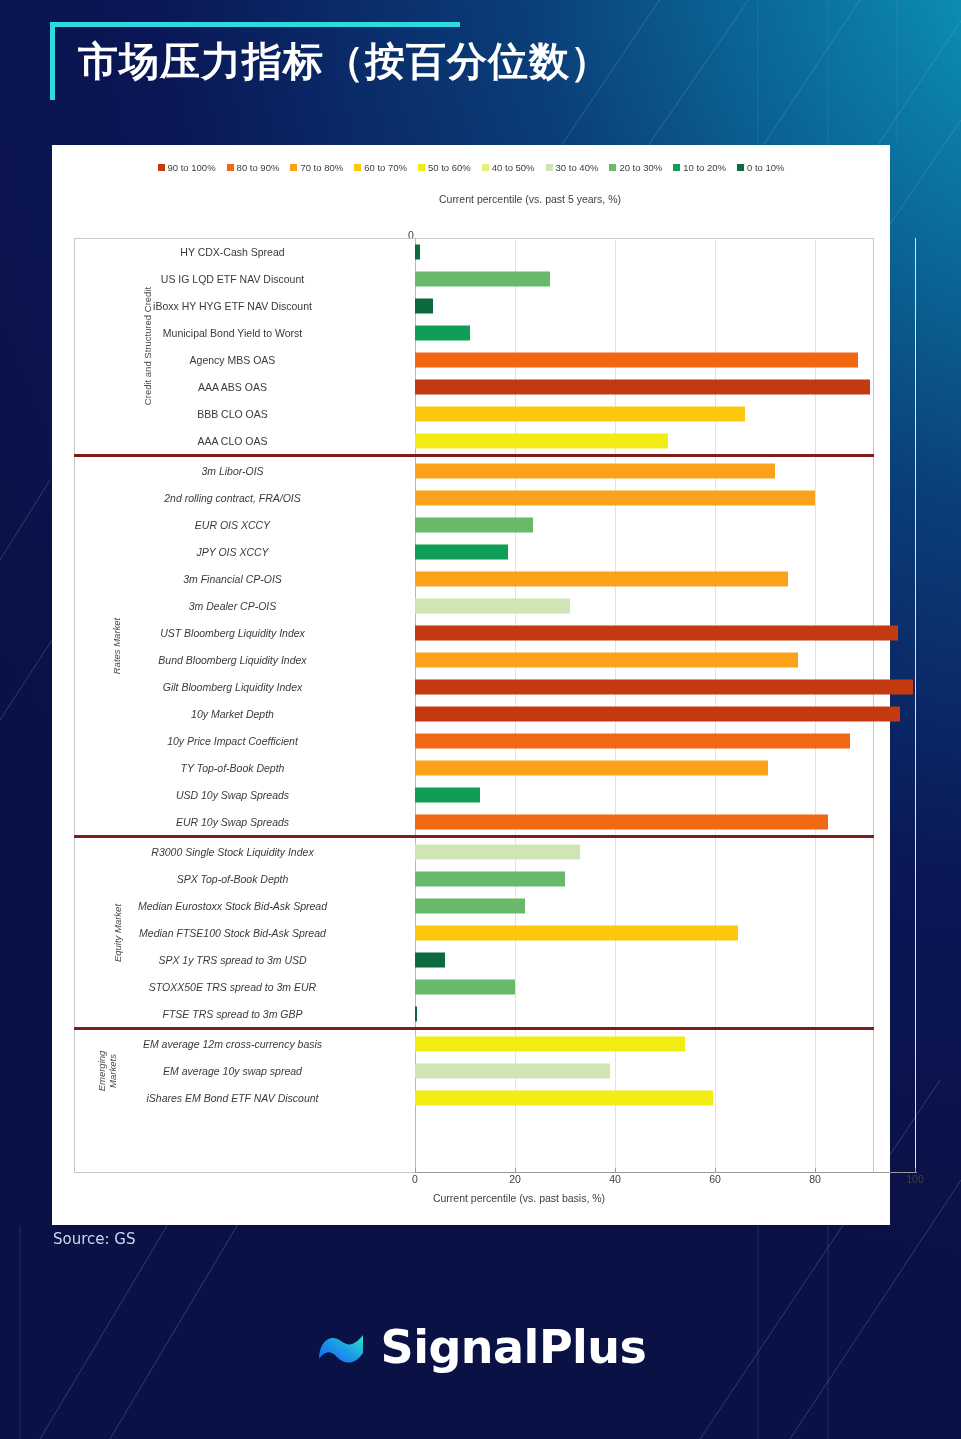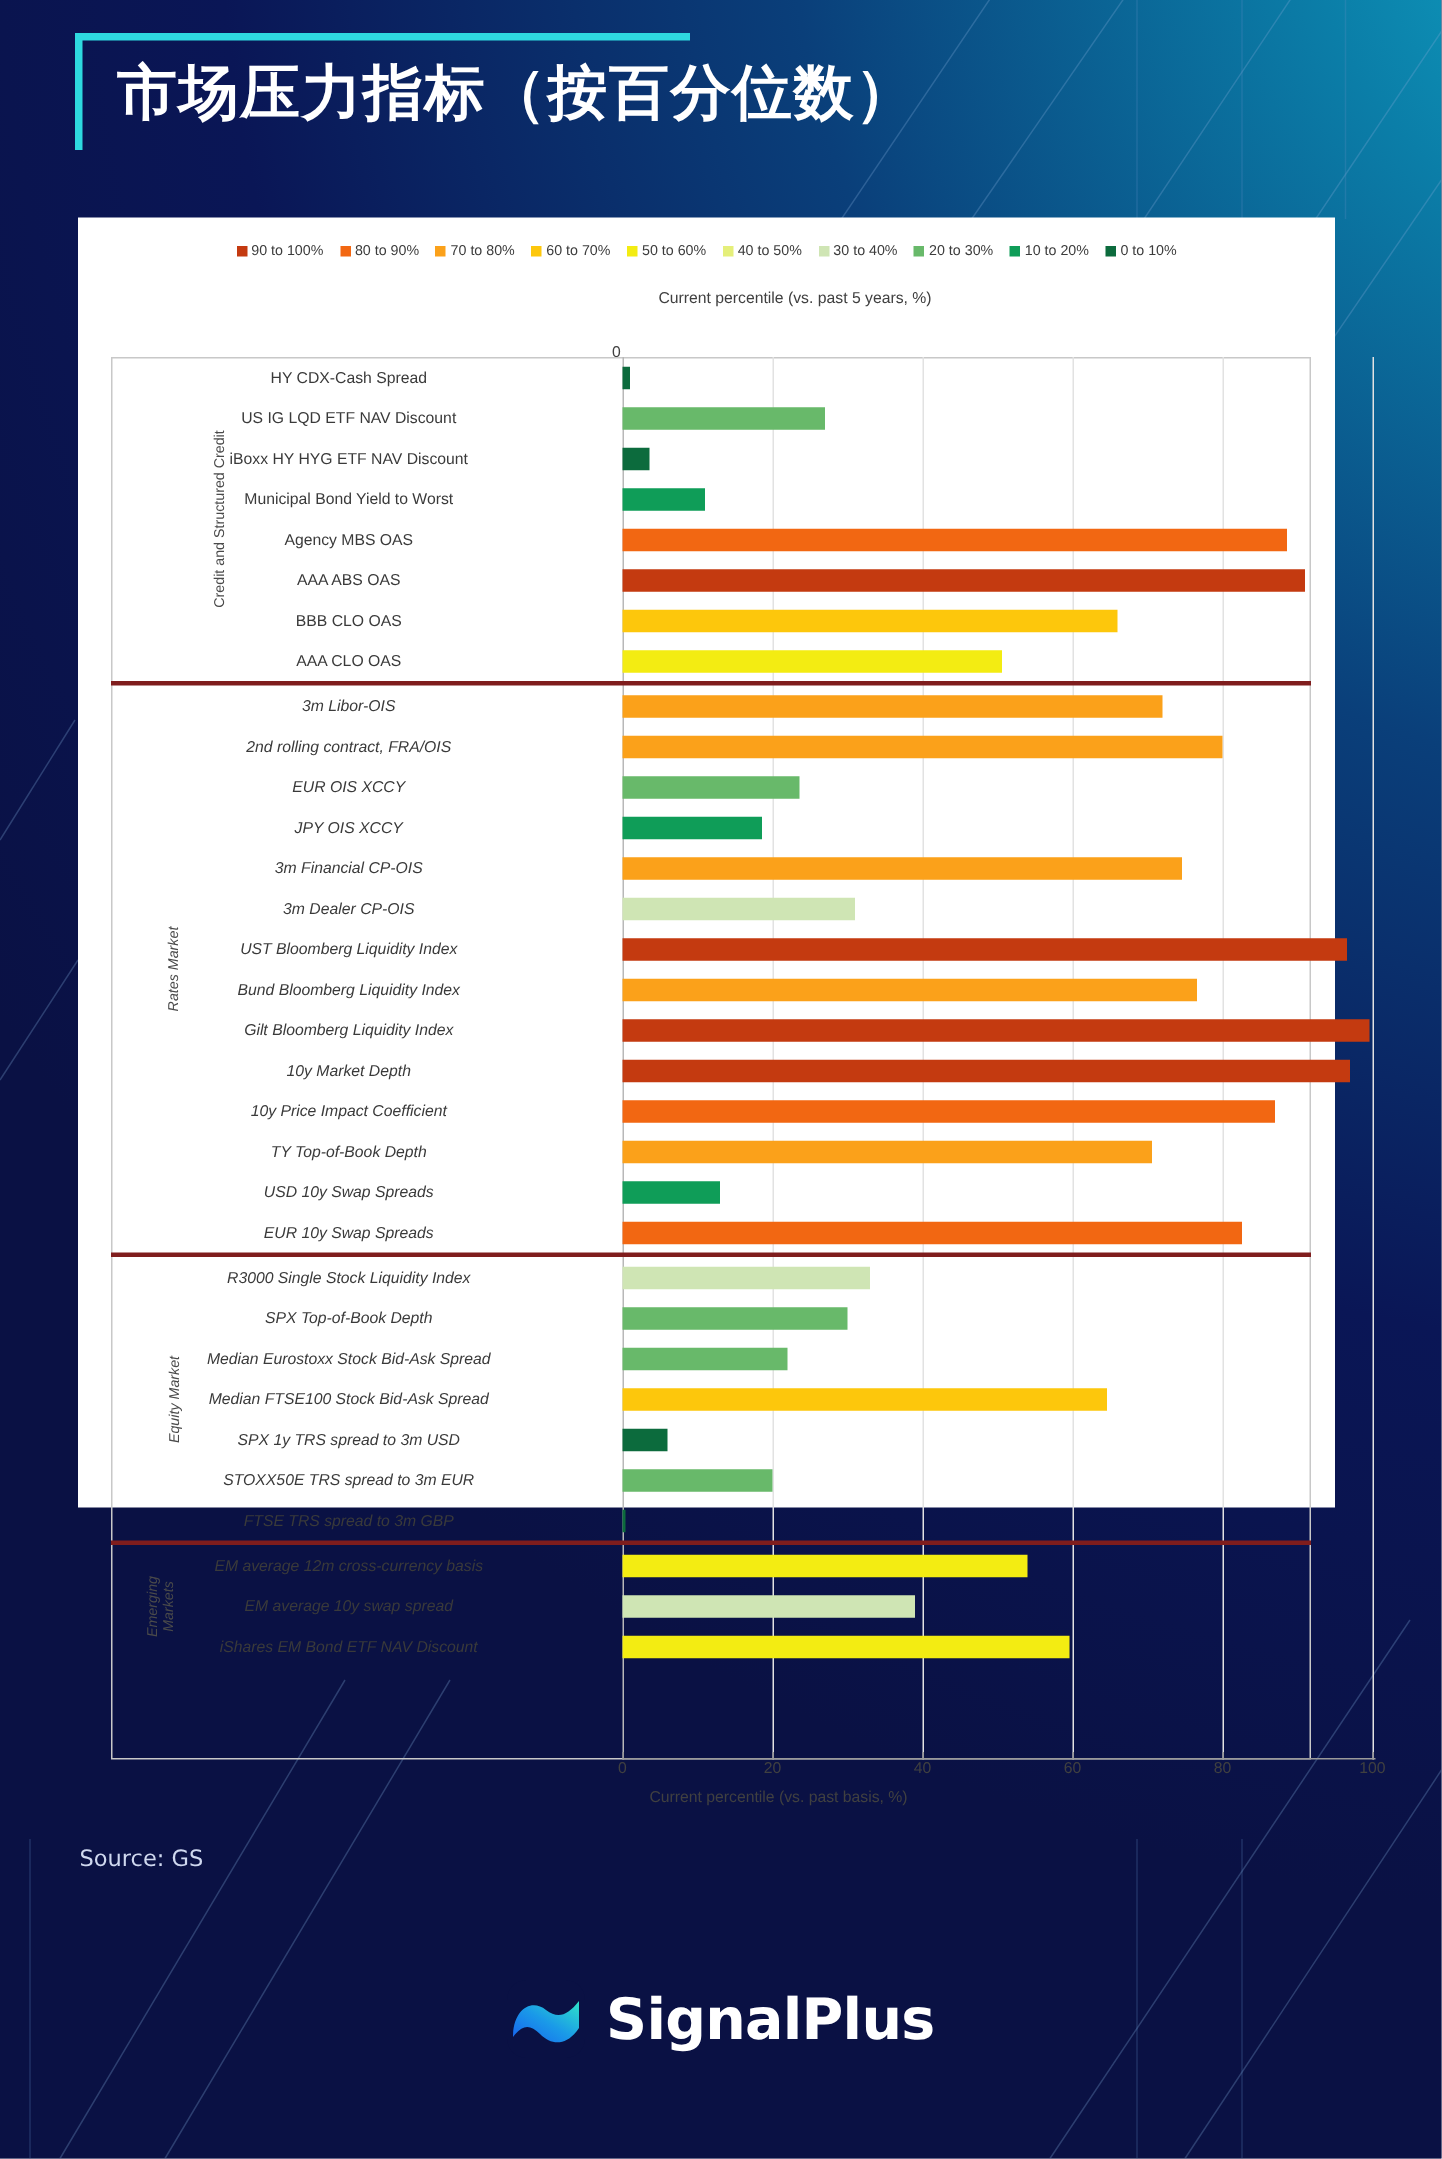--- a/index.html
+++ b/index.html
@@ -20,21 +20,21 @@
   .title-bracket{position:relative;width:410px;height:78px;}
   .title-bracket:before{content:"";position:absolute;left:0;top:0;width:410px;height:5px;background:#2ed9e0;}
   .title-bracket:after{content:"";position:absolute;left:0;top:0;width:5px;height:78px;background:#2ed9e0;}
   .title-text{
     position:absolute;left:28px;top:12px;white-space:nowrap;
     font-family:"DejaVu Sans", sans-serif;
     font-size:40px;font-weight:bold;color:#ffffff;letter-spacing:1px;
   }
   
   .card{
-    position:absolute;left:52px;top:145px;width:838px;height:860px;
+    position:absolute;left:52px;top:145px;width:838px;height:1080px;
     background:#ffffff;
   }
   .legend{
     display:flex;justify-content:center;align-items:center;gap:11px;
     padding-top:13px;height:32px;
   }
   .legend-item{display:flex;align-items:center;gap:3px;font-size:9.5px;color:#3c3c3c;}
   .legend-swatch{width:7px;height:7px;display:inline-block;}
   .top-axis-title{
     text-align:center;font-size:10.5px;color:#404040;margin-top:16px;
@@ -78,21 +78,21 @@
   
   .source{
     position:absolute;left:53px;top:1230px;font-size:15px;color:#cfd8ef;
     font-family:"DejaVu Sans", sans-serif;
   }
   .logo{
     position:absolute;left:0;right:0;top:1320px;display:flex;
     justify-content:center;align-items:center;gap:14px;
   }
   .logo-mark{width:52px;height:52px;border-radius:13px;overflow:hidden;display:block;}
-  .logo-text{font-size:38px;font-weight:bold;color:#ffffff;letter-spacing:-.5px;
+  .logo-text{font-size:46px;font-weight:bold;color:#ffffff;letter-spacing:-.5px;
     font-family:"DejaVu Sans", sans-serif;}
 </style>
 </head>
 <body>
 
 <div class="bg-base"></div>
 <div class="bg-lines">
   <svg width="961" height="1439" viewBox="0 0 961 1439" aria-hidden="true">
     <g stroke="#7fa8d8" stroke-opacity="0.30" stroke-width="1" fill="none">
       <line x1="700" y1="-60" x2="430" y2="340"></line>

